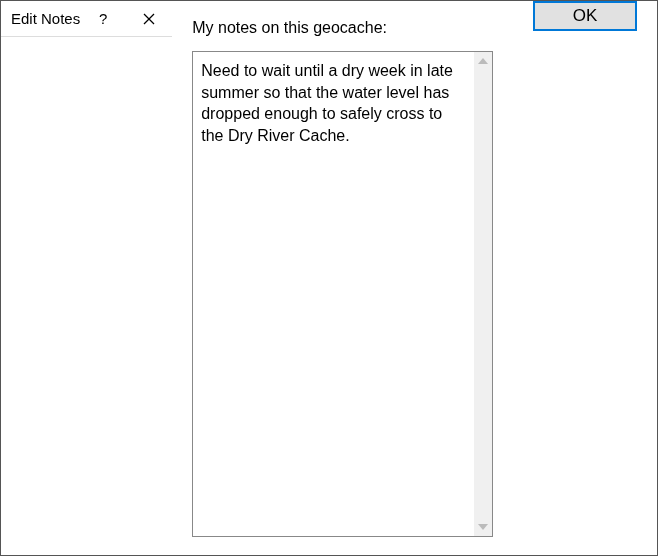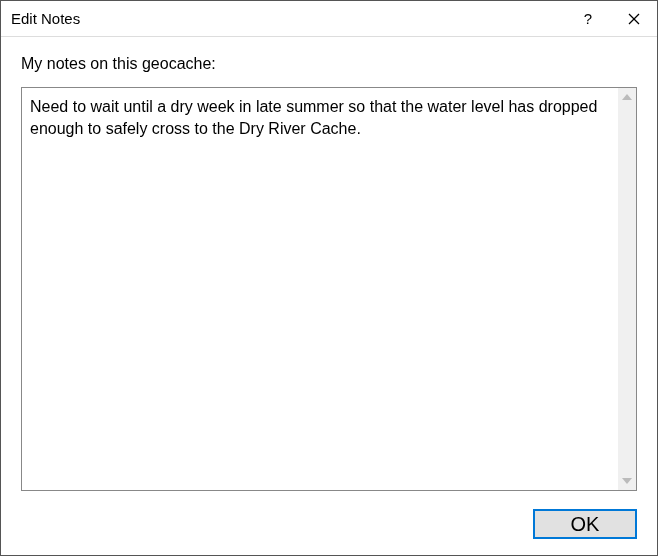--- a/index.html
+++ b/index.html
@@ -9,21 +9,20 @@
       font-size: 15px;
       color: #000;
       background: #fff;
     }
     .dialog {
       width: 658px;
       height: 556px;
       border: 1px solid #555;
       background: #fff;
       display: flex;
-      flex-direction: column;
     }
     .titlebar {
       height: 36px;
       display: flex;
       align-items: center;
       padding: 0 0 0 10px;
       border-bottom: 1px solid #ddd;
     }
     .titlebar-title {
       flex: 1;
@@ -89,21 +88,21 @@
       display: flex;
       justify-content: flex-end;
       gap: 10px;
     }
     .btn {
       width: 104px;
       height: 30px;
       border: 1px solid #aaa;
       background: #e1e1e1;
       font-family: inherit;
-      font-size: 20px;
+      font-size: 17px;
       cursor: pointer;
     }
     .btn.primary {
       border: 2px solid #0078d7;
       background: #e1e1e1;
       height: 30px;
     }
   </style>
 </head>
 <body>

